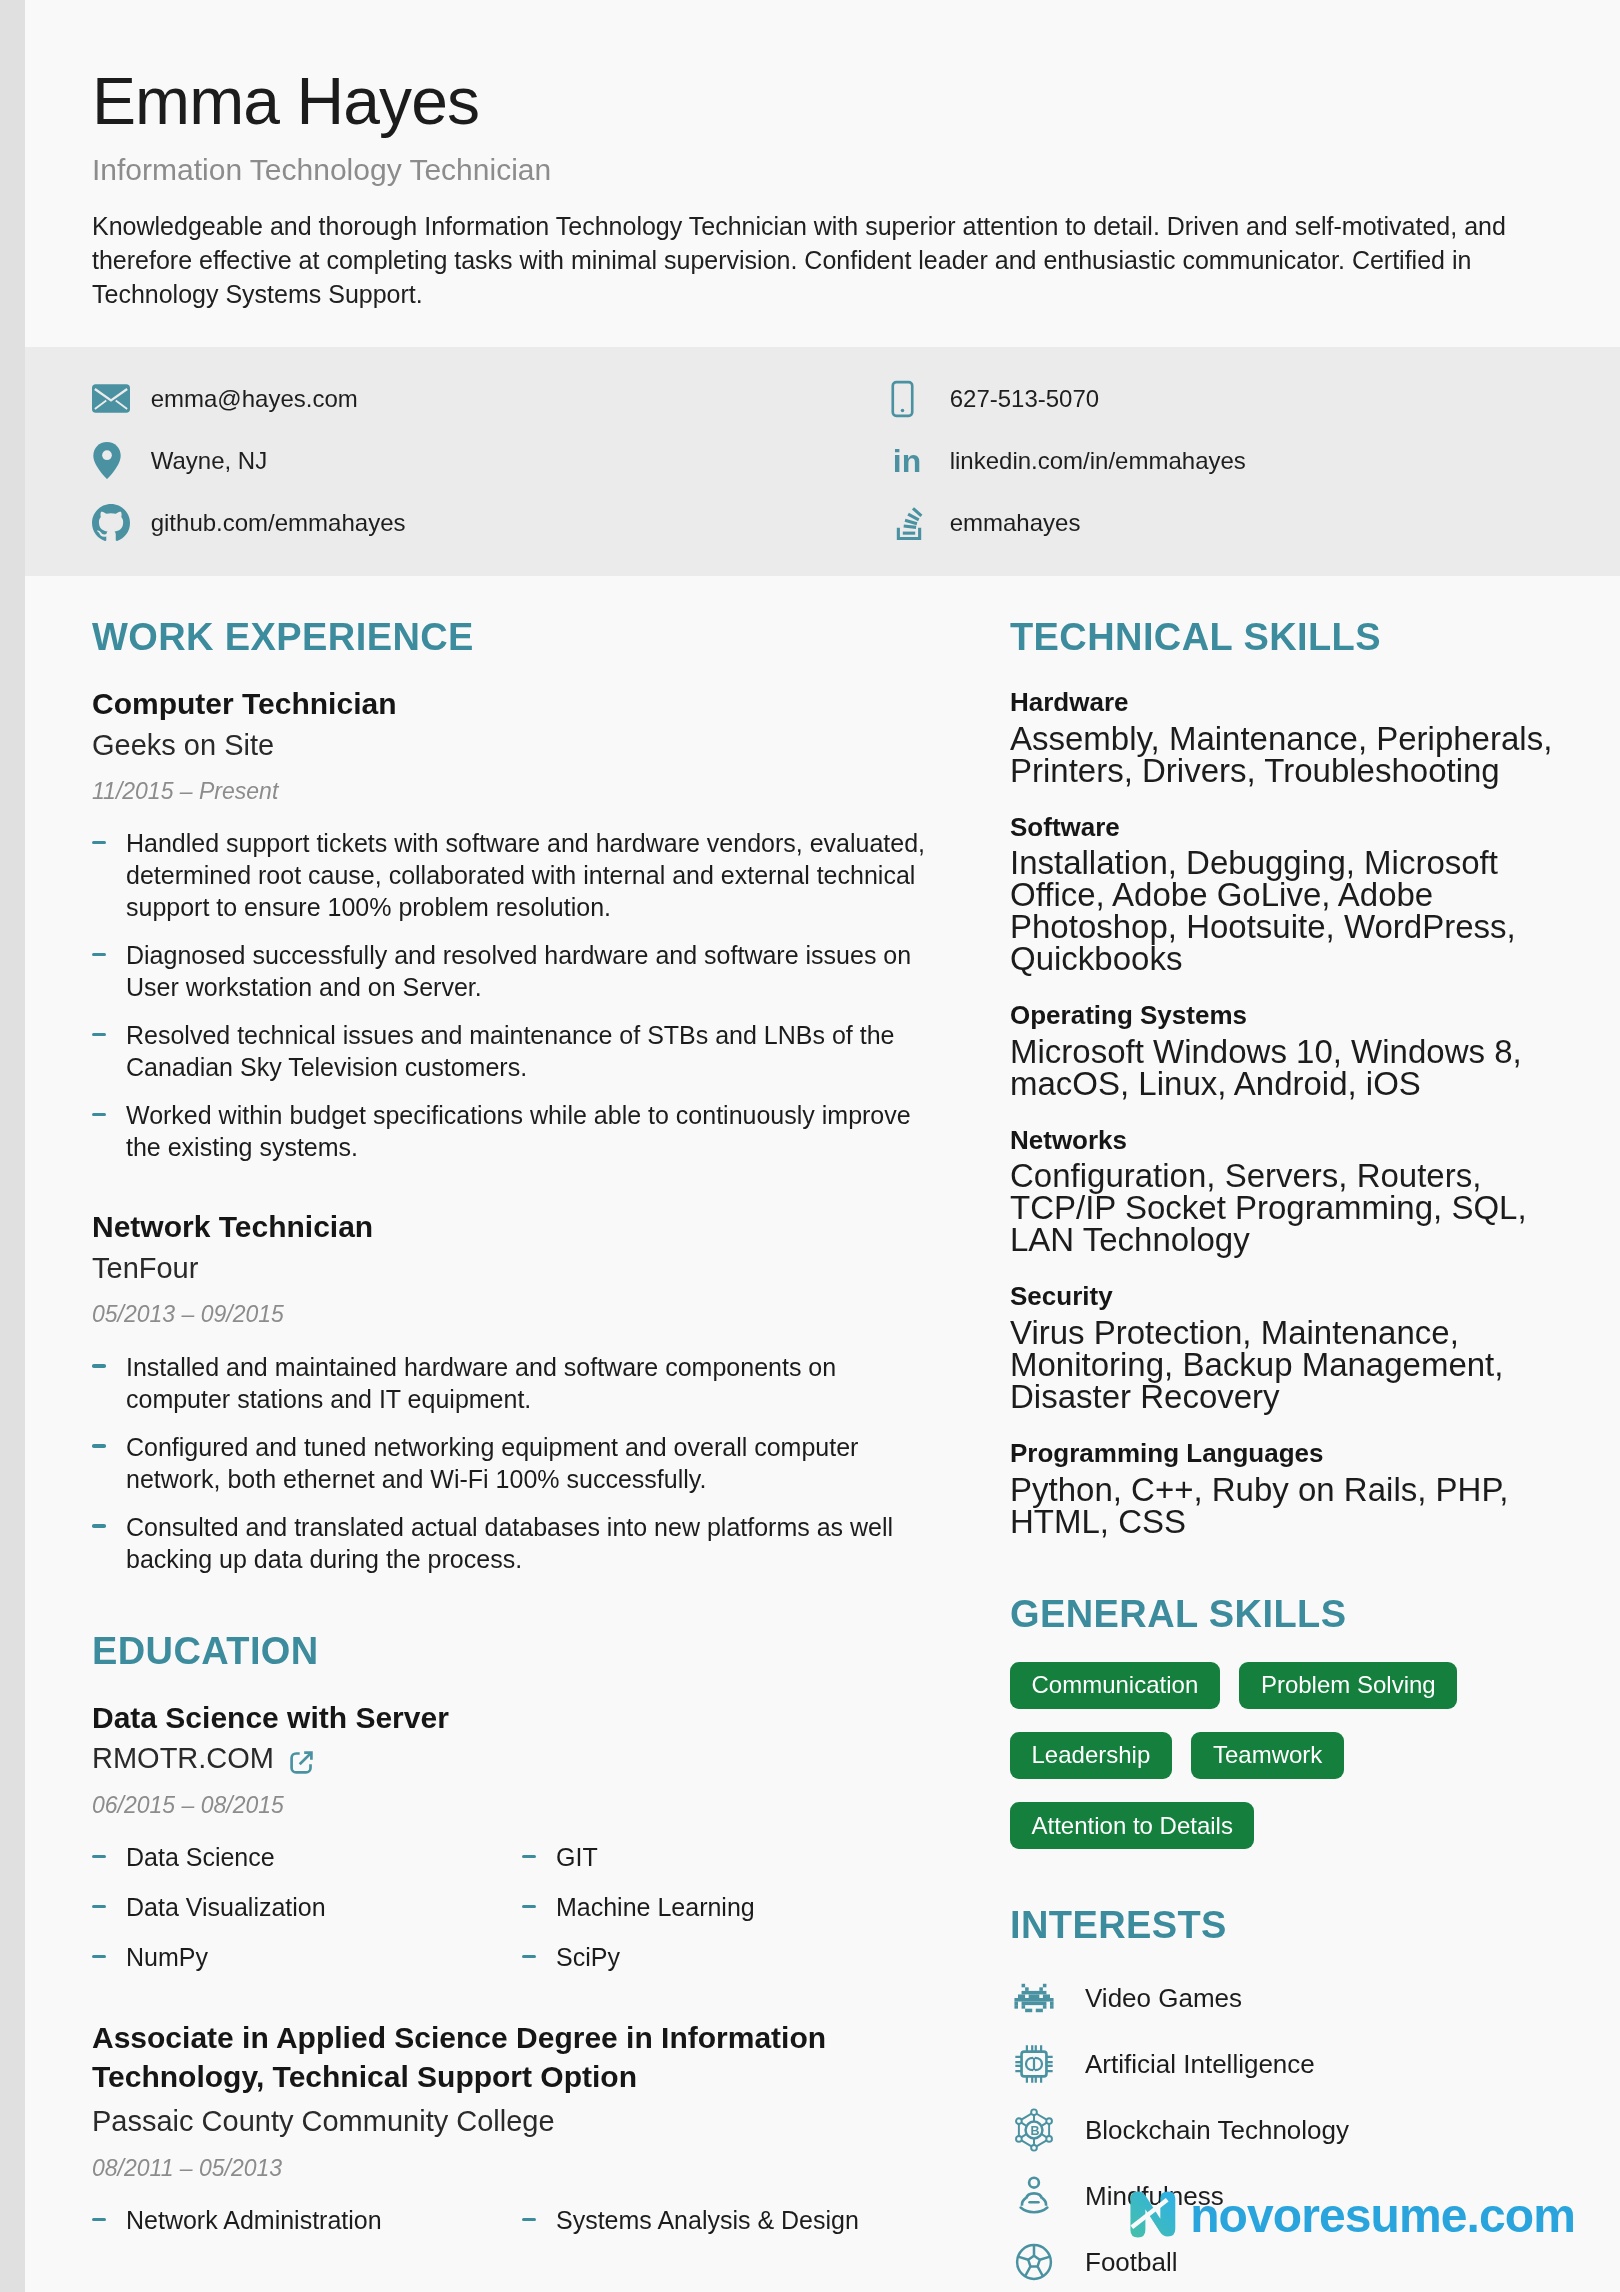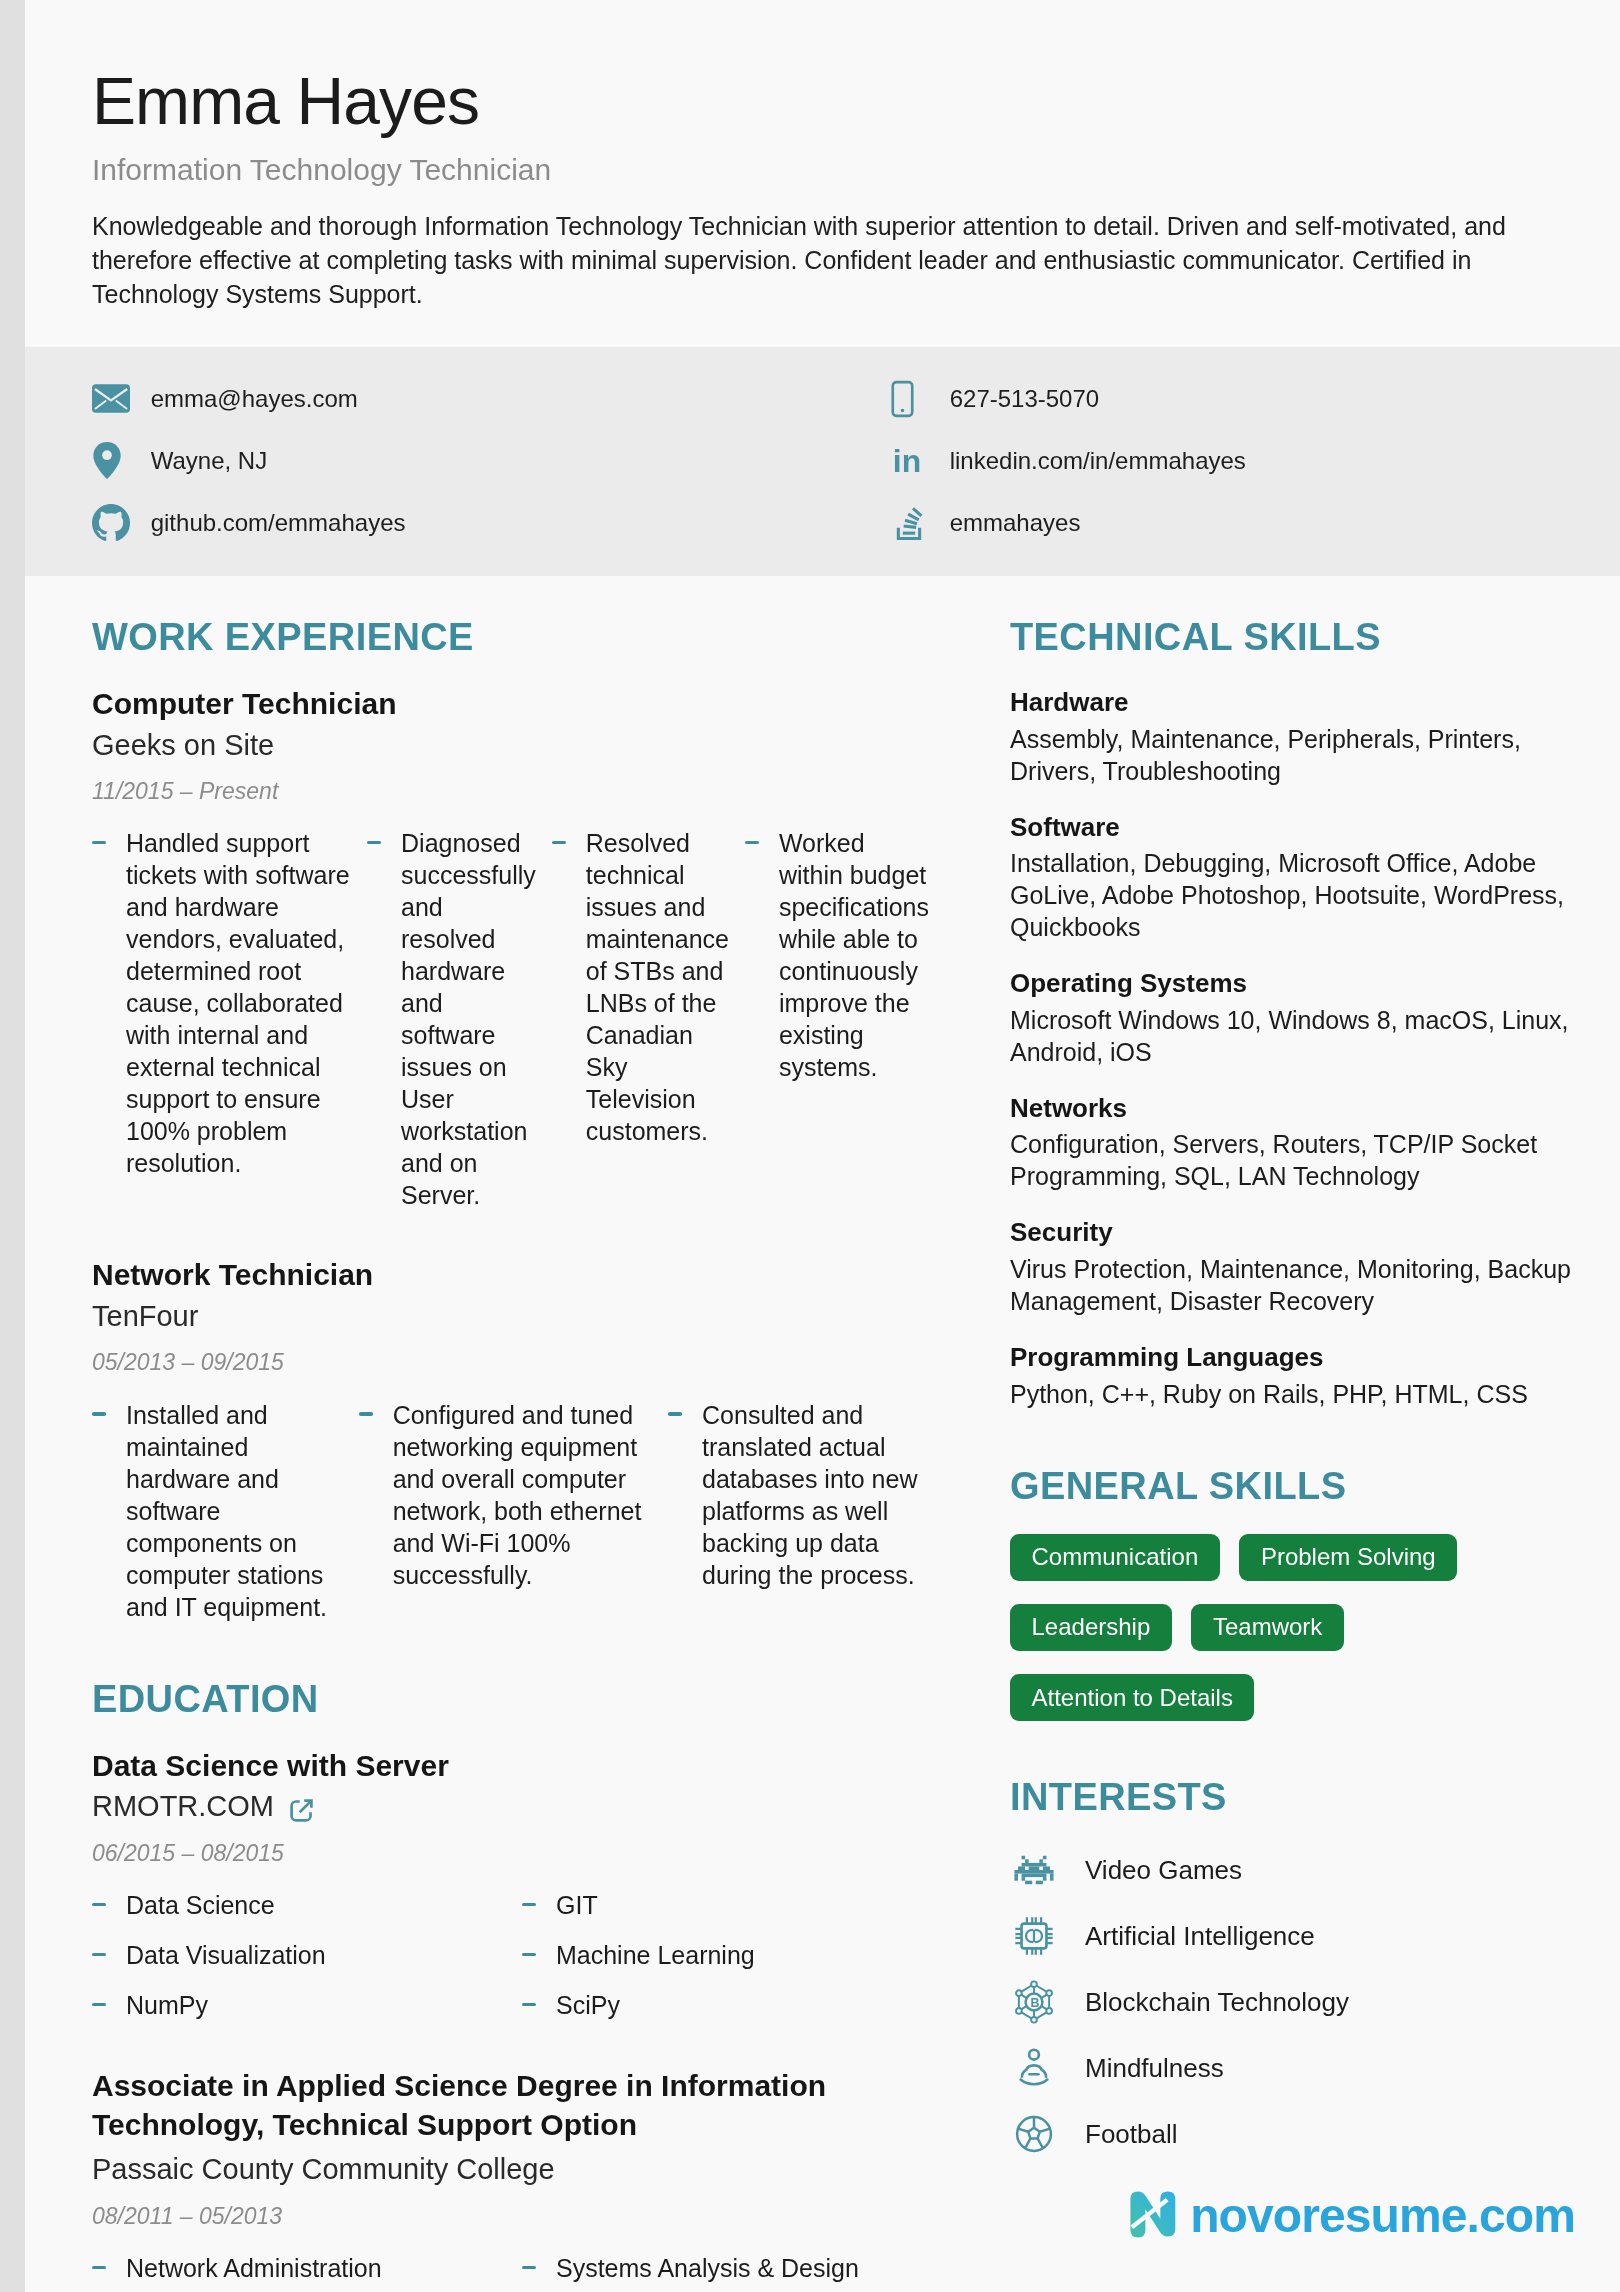--- a/index.html
+++ b/index.html
@@ -43,29 +43,29 @@
     color:#3d8c9e;letter-spacing:0.4px;
   }
   h2.sec.gap{margin-top:56px;}
   
   .job{margin-bottom:45px;}
   .job-title{font-size:30px;line-height:38px;font-weight:700;color:#161616;margin:0;}
   .job-company{font-size:29px;line-height:36px;color:#2a2a2a;margin-top:3.6px;}
   .company-row{display:flex;align-items:flex-end;gap:14.3px;margin-top:3.6px;}
   .company-row .job-company{margin-top:0;}
   .job-dates{font-size:23px;line-height:29px;color:#8c8c8c;font-style:italic;margin:14.3px 0 21.5px 0;}
-  .bullets{display:flex;gap:16px;}
+  .bullets{display:flex;flex-direction:column;gap:16px;}
   .bullet{display:flex;align-items:flex-start;}
   .dash{flex:0 0 14.3px;height:3.6px;background:#3d8c9e;border-radius:1.8px;margin:13.4px 19.7px 0 0;}
   .bullet span.txt{font-size:25px;line-height:32px;color:#1c1c1c;}
   .bullets-2col{display:grid;grid-template-columns:430px 1fr;column-gap:0;row-gap:18px;}
   
   .skill-cat{margin-bottom:23px;}
   .skill-cat .cat-name{font-size:26px;line-height:34px;font-weight:700;color:#161616;margin-bottom:3.6px;}
-  .skill-cat .cat-items{font-size:25px;line-height:32px;color:#1c1c1c;}
+  .skill-cat .cat-items{font-size:33px;line-height:32px;color:#1c1c1c;}
   .tags{display:flex;flex-wrap:wrap;gap:23px 19.7px;max-width:573px;}
   .tag{
     background:#15803d;color:#fff;font-size:24px;line-height:24px;
     padding:11.6px 21.5px;border-radius:9px;white-space:nowrap;
   }
   .interests-list{display:flex;flex-direction:column;gap:16px;}
   .interest{display:flex;align-items:center;gap:27px;min-height:50px;}
   .iicon{flex:0 0 48px;display:flex;align-items:center;justify-content:center;}
   .interest .txt{font-size:26px;color:#1c1c1c;}
   

